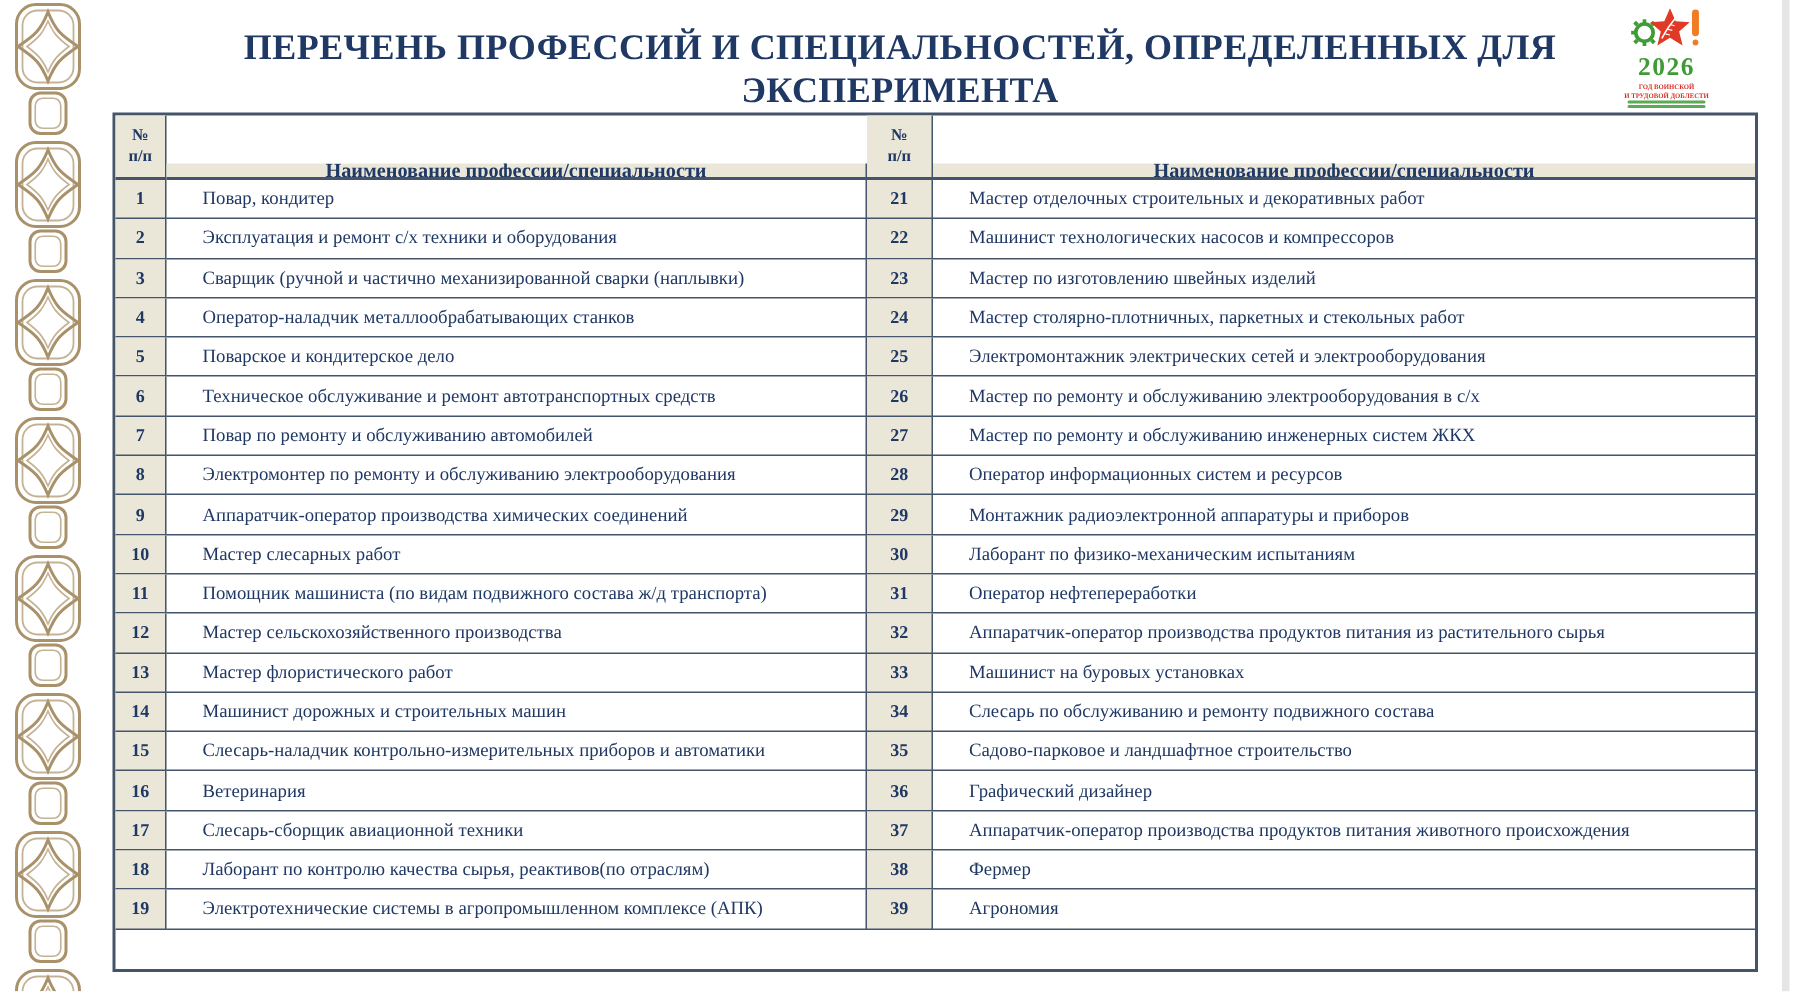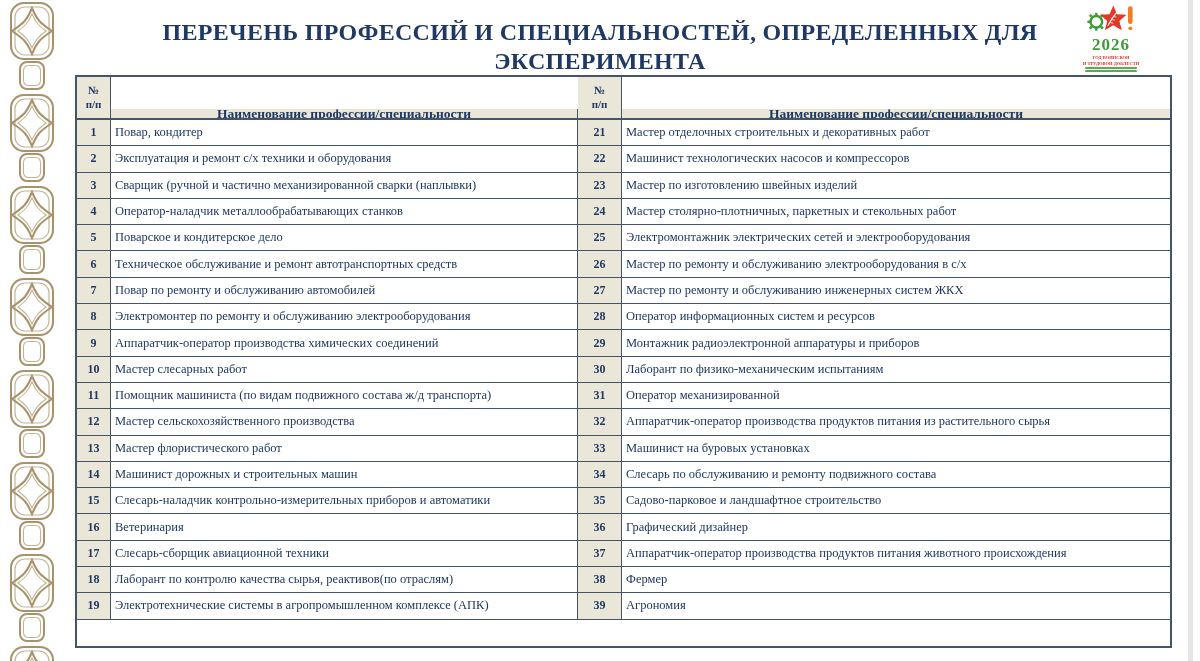--- a/index.html
+++ b/index.html
@@ -39,21 +39,21 @@
   }
   .cell.c4 { border-right:none; }
   .cell.last { border-bottom:none;margin-top:44px; }
   .hcell {
     background:#eae7d9; border-bottom-width:2px; font-weight:bold;
     justify-content:center; text-align:center;
   }
   .hnum { font-size:11px; line-height:1.25; flex-direction:column; }
   .hname { font-size:13.5px;margin-top:32px; }
   .numcell { background:#eae7d9; font-weight:bold; font-size:12px; justify-content:center; }
-  .namecell { font-size:12.5px; padding-left:4px; padding-right:6px; }
+  .namecell { font-size:12.5px; padding-left:24px; padding-right:6px; }
 </style>
 </head>
 <body>
 
 <div class="stage">
 
   <svg class="ornament" viewBox="0 0 56 661" xmlns="http://www.w3.org/2000/svg" aria-hidden="true">
     <defs>
       <pattern id="orn" patternUnits="userSpaceOnUse" width="56" height="92">
         <rect x="7" y="3" width="42" height="56" rx="13" fill="none" stroke="#a9916a" stroke-width="2"></rect>
@@ -162,21 +162,21 @@
     <div class="cell namecell c4">Монтажник радиоэлектронной аппаратуры и приборов</div>
 
     <div class="cell numcell">10</div>
     <div class="cell namecell">Мастер слесарных работ</div>
     <div class="cell numcell">30</div>
     <div class="cell namecell c4">Лаборант по физико-механическим испытаниям</div>
 
     <div class="cell numcell">11</div>
     <div class="cell namecell">Помощник машиниста (по видам подвижного состава ж/д транспорта)</div>
     <div class="cell numcell">31</div>
-    <div class="cell namecell c4">Оператор механизированной</div>
+    <div class="cell namecell c4">Оператор нефтепереработки</div>
 
     <div class="cell numcell">12</div>
     <div class="cell namecell">Мастер сельскохозяйственного производства</div>
     <div class="cell numcell">32</div>
     <div class="cell namecell c4">Аппаратчик-оператор производства продуктов питания из растительного сырья</div>
 
     <div class="cell numcell">13</div>
     <div class="cell namecell">Мастер флористического работ</div>
     <div class="cell numcell">33</div>
     <div class="cell namecell c4">Машинист на буровых установках</div>

